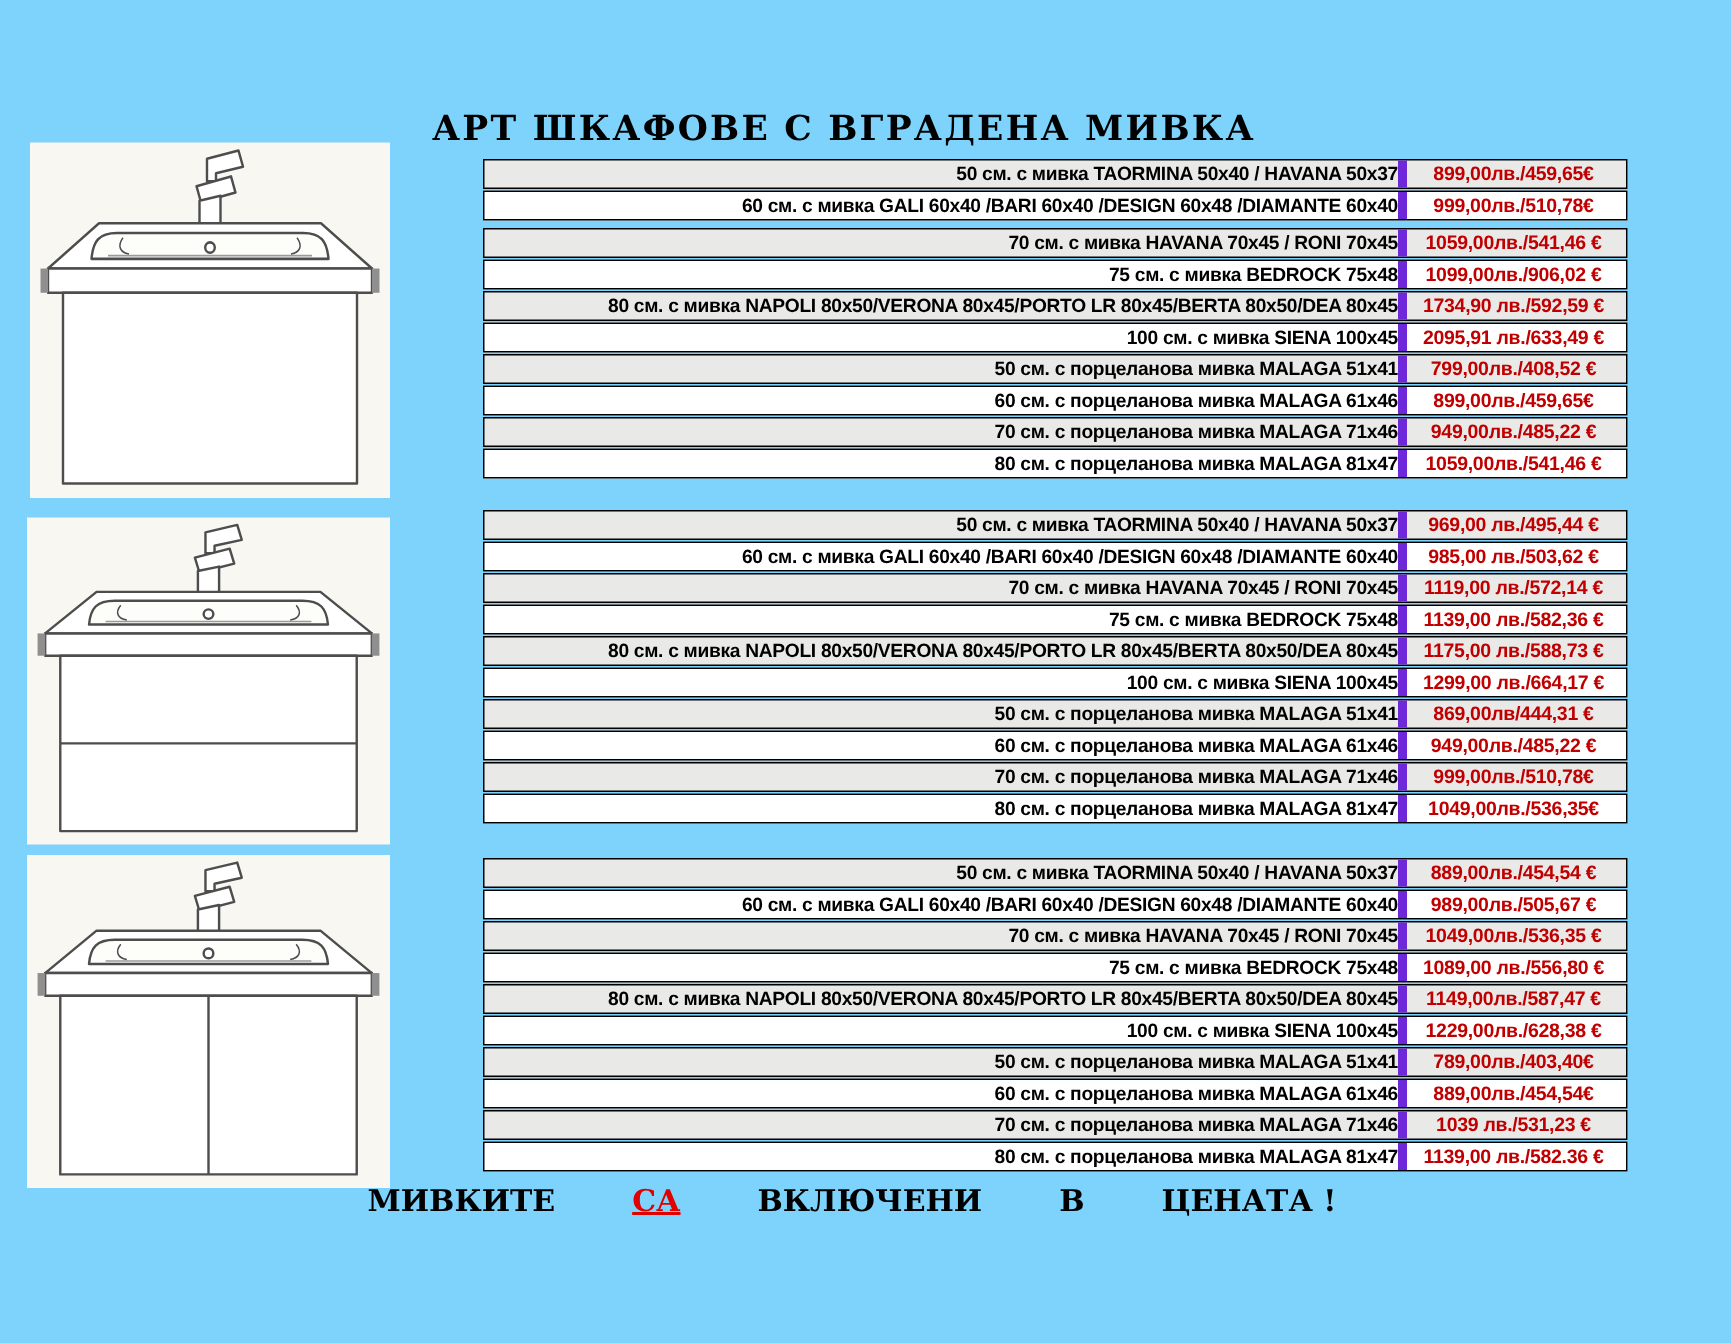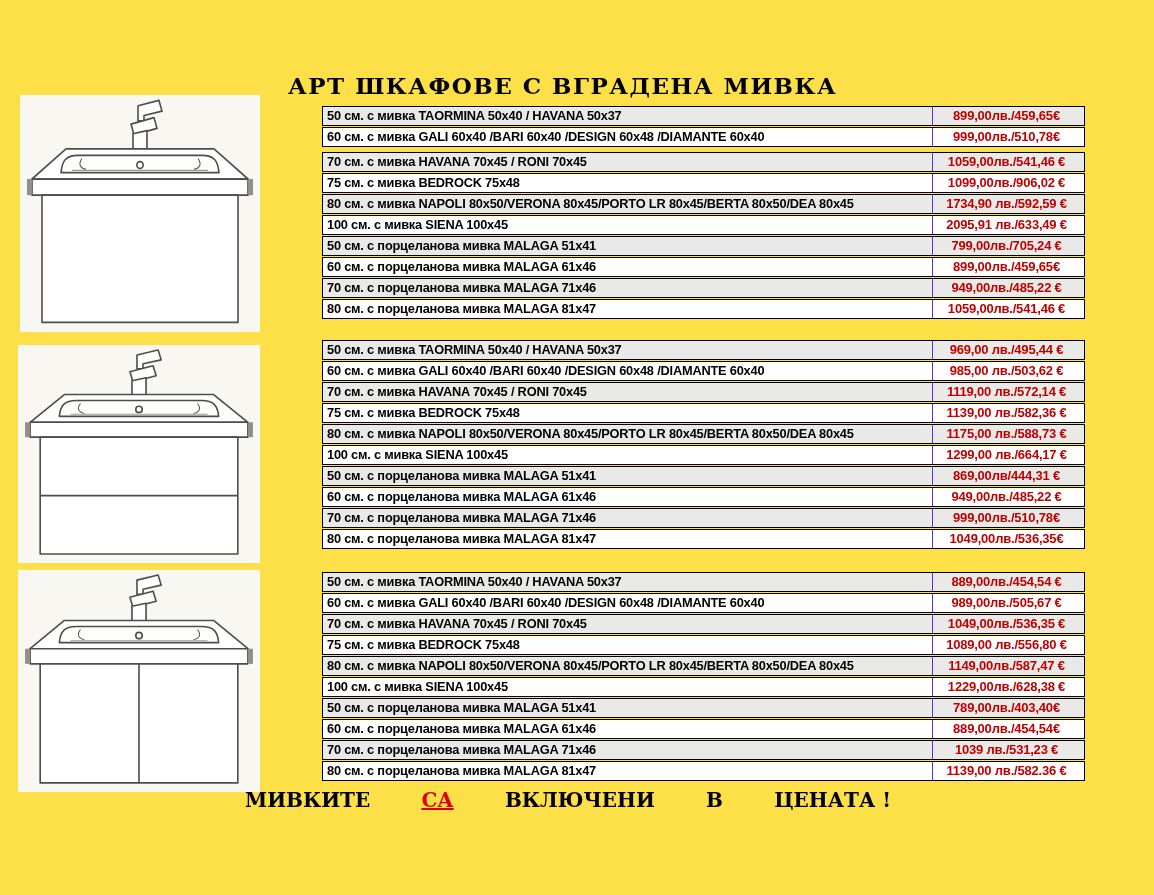--- a/index.html
+++ b/index.html
@@ -1,41 +1,42 @@
 <!DOCTYPE html>
 <html style="--price-color: #c00000; --accent-red: #e00000; --stripe: #e9e9e8; --drawing-bg: #f9f7f1;"><head>
 <meta charset="utf-8">
 <style>
   html,body{margin:0;padding:0;background:#ffffff;}
   body{width:1154px;height:895px;position:relative;font-family:"Liberation Sans",sans-serif;overflow:hidden;}
-  .page{position:absolute;inset:0;background:#fde047;padding-left:16px;}
+  .page{position:absolute;inset:0;background:#7dd3fc;padding-left:16px;}
 
   .title{
     position:absolute;left:288px;top:72px;margin:0;
     font-family:"DejaVu Serif","Liberation Serif",serif;
     font-size:23px;font-weight:bold;color:#000;letter-spacing:1.5px;white-space:nowrap;
   }
 
   .drawing{
     position:absolute;background:var(--drawing-bg,#f9f7f1);
   }
   .drawing svg{display:block;width:100%;height:100%;}
 
   .ptable{position:absolute;left:322px;width:763px;}
   .prow{
     display:flex;height:18px;border:1px solid #000;margin-bottom:1px;
     background:#ffffff;box-sizing:content-box;
   }
   .prow.alt{background:var(--stripe,#e9e9e8);}
   .prow.gap{margin-bottom:5px;}
   .plabel{
-    width:605px;border-right:1px solid #6d28d9;
+    width:605px;border-right:6px solid #6d28d9;
     font-size:12.8px;font-weight:bold;color:#000;
     line-height:18px;padding-left:4px;white-space:nowrap;overflow:hidden;
     letter-spacing:-0.2px;
+    text-align:right;
   }
   .pprice{
     flex:1;text-align:center;padding-right:4px;
     font-size:13px;font-weight:bold;color:var(--price-color,#c00000);
     line-height:18px;white-space:nowrap;overflow:hidden;letter-spacing:-0.2px;
   }
 
   .footer{
     position:absolute;left:245px;top:788px;width:646px;
     display:flex;justify-content:space-between;align-items:baseline;
@@ -138,21 +139,21 @@
       <div class="prow alt">
         <div class="plabel">80 см. с мивка NAPOLI 80x50/VERONA 80x45/PORTO LR 80x45/BERTA 80x50/DEA 80x45</div>
         <div class="pprice">1734,90 лв./592,59 €</div>
       </div>
       <div class="prow">
         <div class="plabel">100 см. с мивка SIENA 100x45</div>
         <div class="pprice">2095,91 лв./633,49 €</div>
       </div>
       <div class="prow alt">
         <div class="plabel">50 см. с порцеланова мивка MALAGA 51x41</div>
-        <div class="pprice">799,00лв./705,24 €</div>
+        <div class="pprice">799,00лв./408,52 €</div>
       </div>
       <div class="prow">
         <div class="plabel">60 см. с порцеланова мивка MALAGA 61x46</div>
         <div class="pprice">899,00лв./459,65€</div>
       </div>
       <div class="prow alt">
         <div class="plabel">70 см. с порцеланова мивка MALAGA 71x46</div>
         <div class="pprice">949,00лв./485,22 €</div>
       </div>
       <div class="prow">

